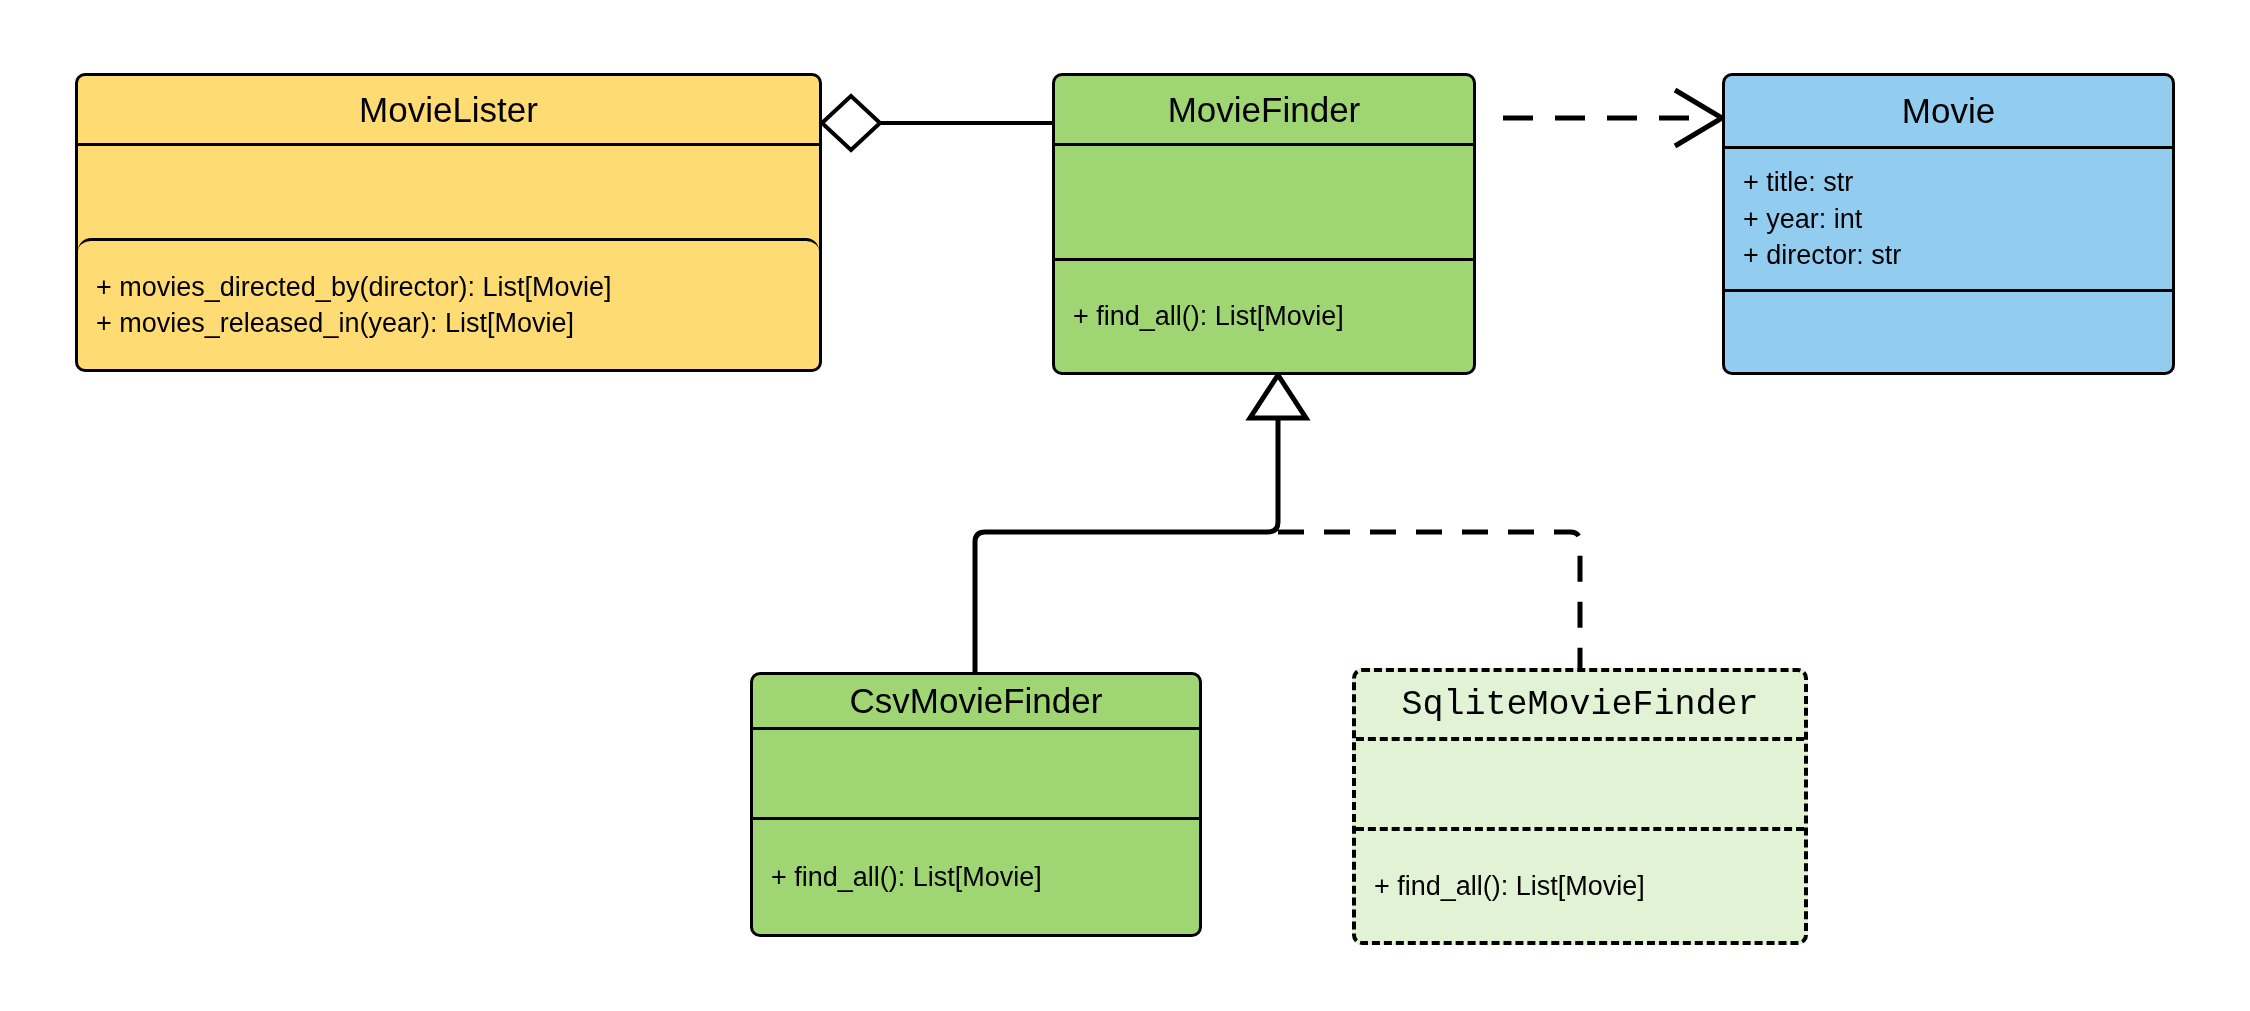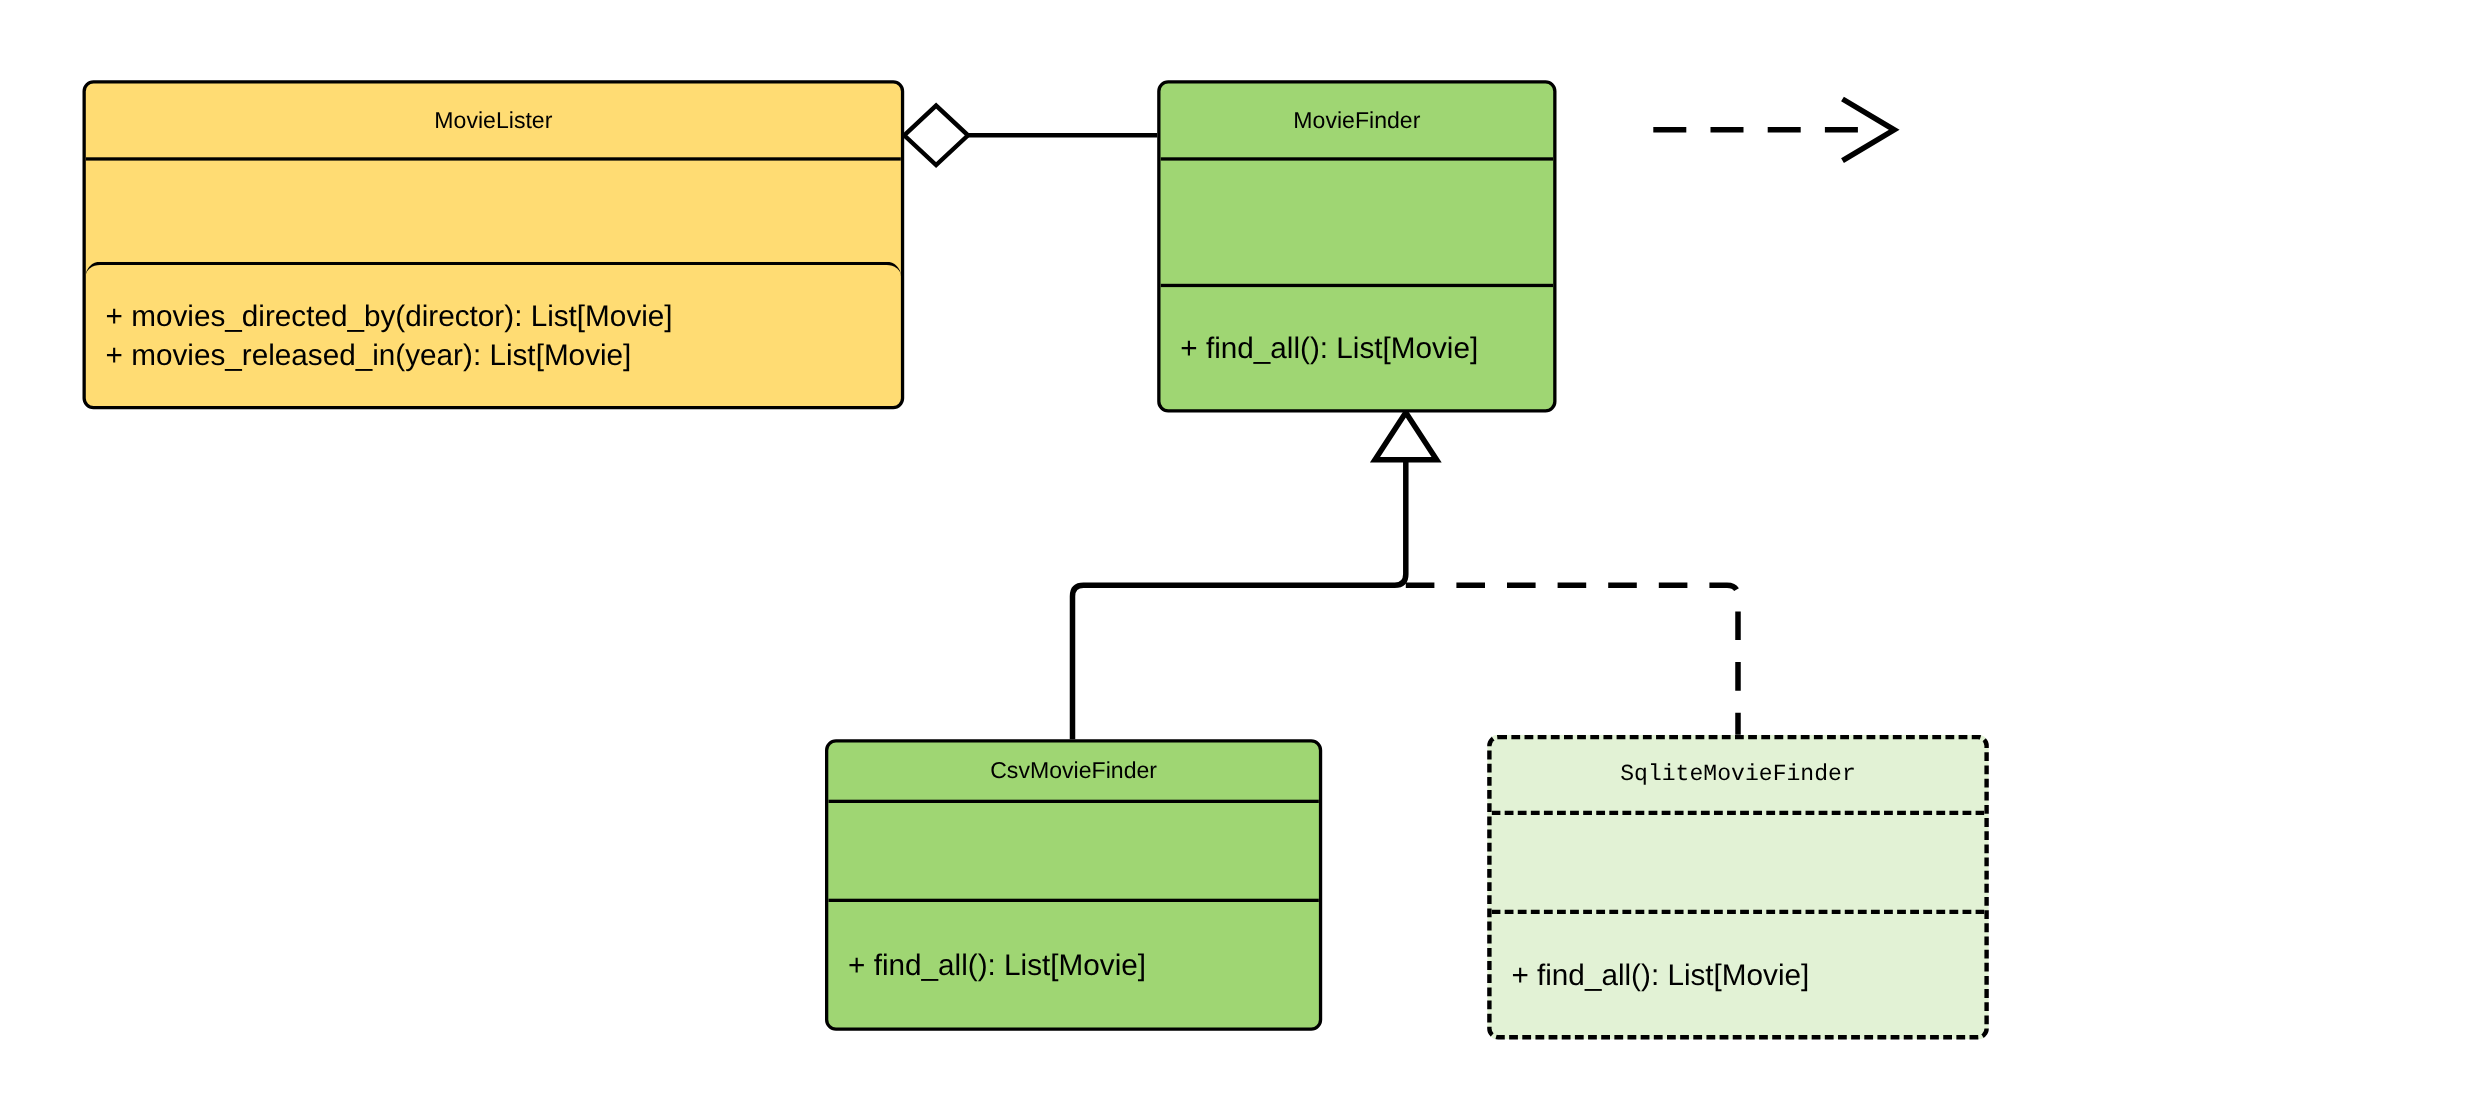--- a/index.html
+++ b/index.html
@@ -49,21 +49,21 @@
     align-items: center;
     justify-content: center;
   }
   .cmp-sep {
     border-top: 3px solid #000000;
   }
   .uml-class.dashed .cmp-sep {
     border-top: 4px dashed #000000;
   }
   .class-title {
-    font-size: 21px;
+    font-size: 35px;
     color: #000000;
     text-align: center;
     line-height: 1.2;
   }
   .member {
     font-size: 27px;
     color: #000000;
     padding-left: 18px;
     line-height: 1.35;
     white-space: nowrap;
@@ -109,30 +109,41 @@
     <div class="cmp cmp-name" style="height:67px;">
       <div class="class-title">MovieLister</div>
     </div>
     <div class="cmp cmp-sep members-list" style="height:95px;"></div>
     <div class="cmp cmp-sep members-list" style="flex:1;border-radius:13px;">
       <div class="member">+ movies_directed_by(director): List[Movie]</div>
       <div class="member">+ movies_released_in(year): List[Movie]</div>
     </div>
   </div>
 
-  <div class="uml-class" style="left:1052px; top:73px; width:363px; height:302px; background:#9FD673;">
+  <div class="uml-class" style="left:1052px; top:73px; width:424px; height:302px; background:#9FD673;">
     <div class="cmp cmp-name" style="height:67px;">
       <div class="class-title">MovieFinder</div>
     </div>
     <div class="cmp cmp-sep members-list" style="height:115px;"></div>
     <div class="cmp cmp-sep members-list" style="flex:1;">
       <div class="member">+ find_all(): List[Movie]</div>
     </div>
   </div>
 
+  <div class="uml-class" style="left:1722px; top:73px; width:453px; height:302px; background:#92CDF0;">
+    <div class="cmp cmp-name" style="height:70px;">
+      <div class="class-title">Movie</div>
+    </div>
+    <div class="cmp cmp-sep members-list" style="height:143px;">
+      <div class="member">+ title: str</div>
+      <div class="member">+ year: int</div>
+      <div class="member">+ director: str</div>
+    </div>
+    <div class="cmp cmp-sep members-list" style="flex:1;"></div>
+  </div>
 
   <div class="uml-class" style="left:750px; top:672px; width:452px; height:265px; background:#9FD673;">
     <div class="cmp cmp-name" style="height:52px;">
       <div class="class-title">CsvMovieFinder</div>
     </div>
     <div class="cmp cmp-sep members-list" style="height:90px;"></div>
     <div class="cmp cmp-sep members-list" style="flex:1;">
       <div class="member">+ find_all(): List[Movie]</div>
     </div>
   </div>

